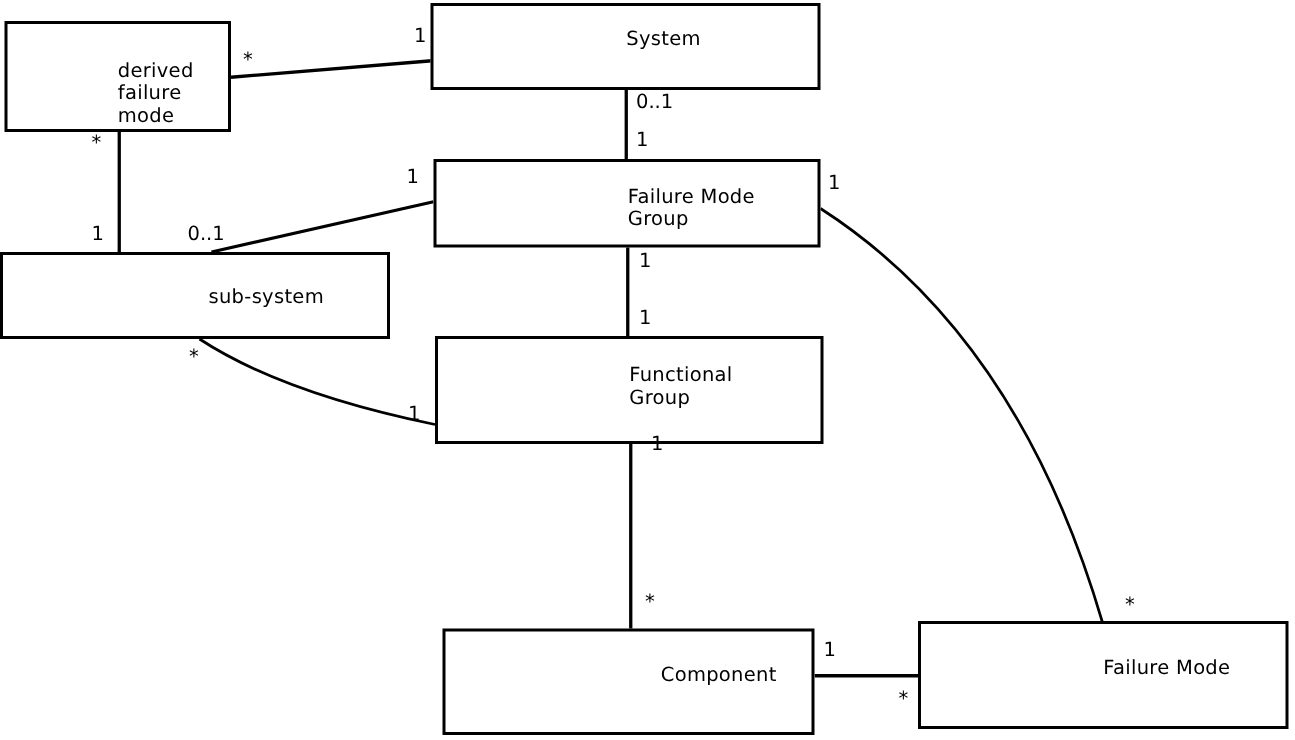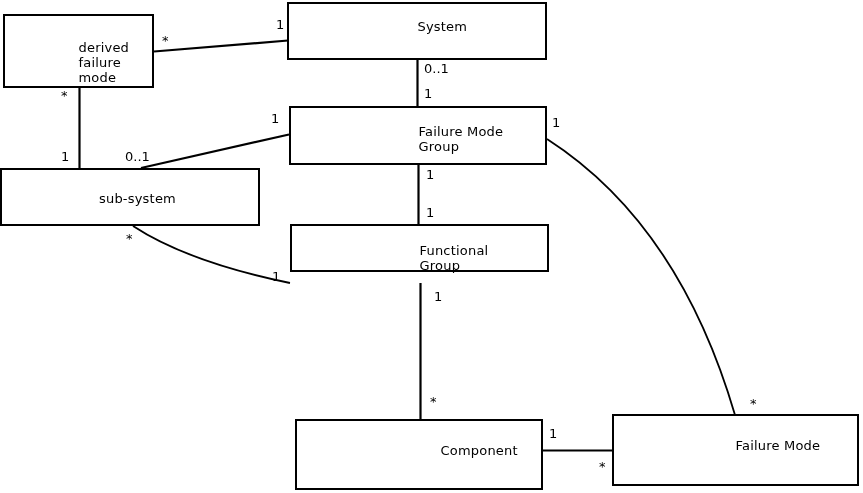--- a/index.html
+++ b/index.html
@@ -68,24 +68,24 @@
   <div class="node" style="left:287px; top:2px; width:260px; height:58px;">
     <span class="box-label" style="padding:14.5px 0 0 128.5px;">System</span>
   </div>
 
   <div class="node" style="left:289px; top:106px; width:258px; height:59px;">
     <span class="box-label" style="padding:16px 0 0 127.5px;">Failure Mode
 Group</span>
   </div>
 
   <div class="node" style="left:0px; top:168px; width:260px; height:58px;">
-    <span class="box-label" style="padding:21px 0 0 97px;">sub-system</span>
+    <span class="box-label" style="padding:21px 0 0 97px;margin-left:40px;">sub-system</span>
   </div>
 
-  <div class="node" style="left:290px; top:224px; width:259px; height:48px;">
+  <div class="node" style="left:290px; top:224px; width:259px; height:72px;">
     <span class="box-label" style="padding:17px 0 0 127.5px;">Functional
 Group</span>
   </div>
 
   <div class="node" style="left:295px; top:419px; width:248px; height:71px;">
     <span class="box-label" style="padding:22px 0 0 122.5px;margin-left:21px;">Component</span>
   </div>
 
   <div class="node" style="left:612px; top:414px; width:247px; height:72px;">
     <span class="box-label" style="padding:22px 0 0 121.5px;">Failure Mode</span>

